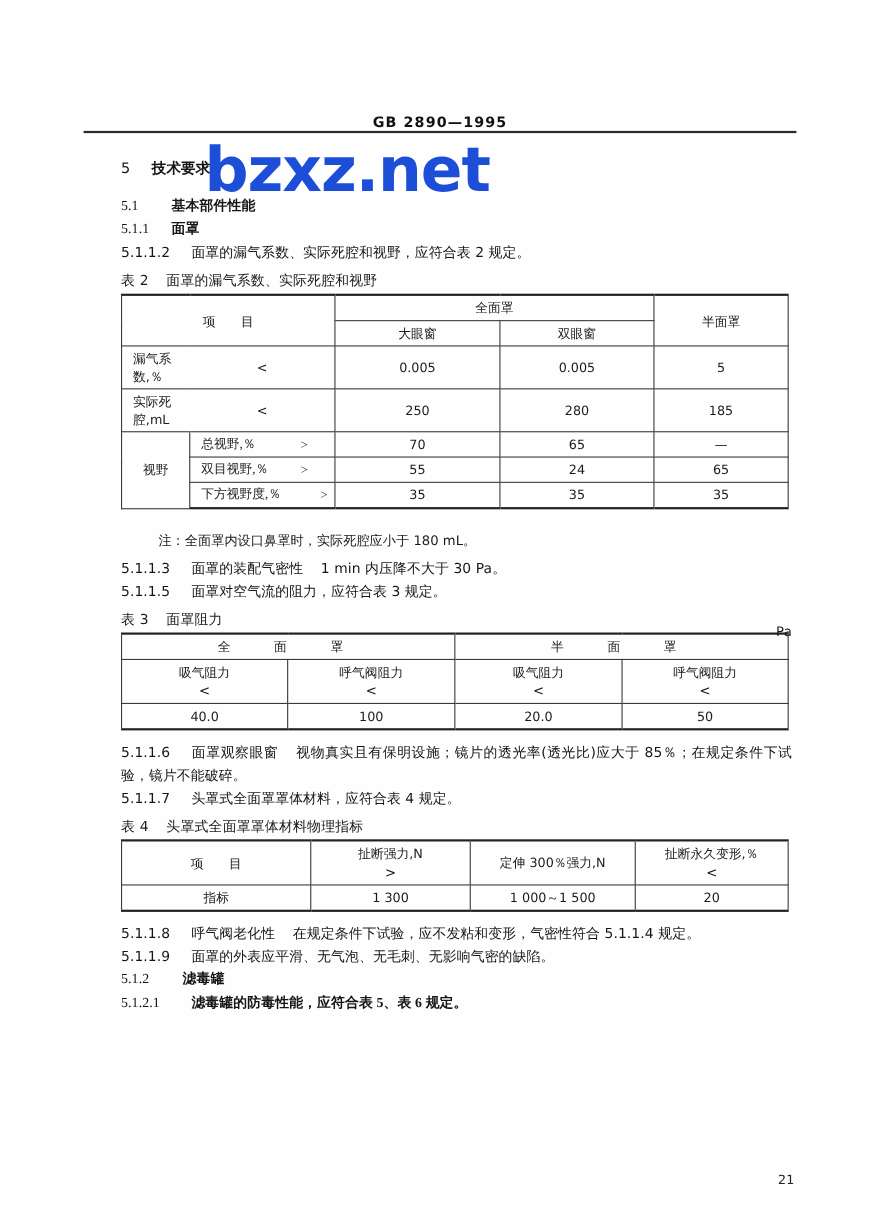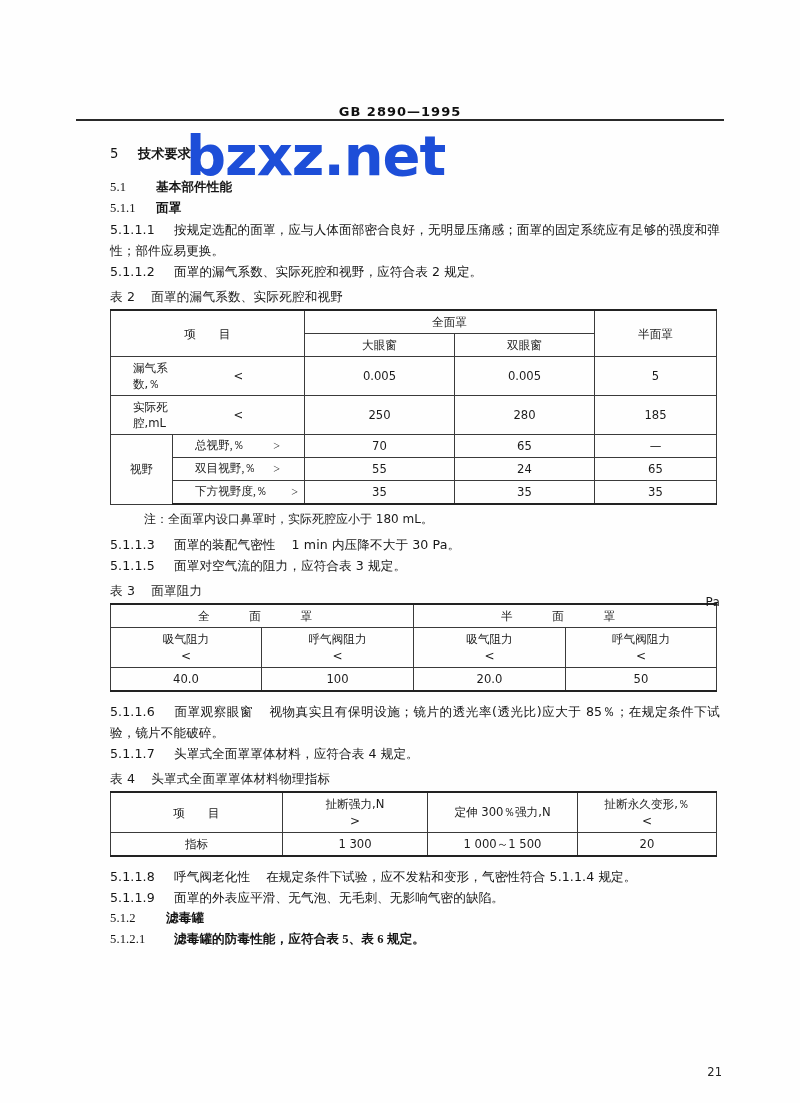--- a/index.html
+++ b/index.html
@@ -123,41 +123,41 @@
     text-align: center;
     vertical-align: middle;
     font-weight: normal;
     padding: 3px 2px;
     line-height: 16px;
   }
   table.doc .outer-top { border-top: 2px solid #222; }
   table.doc .outer-bot { border-bottom: 2px solid #222; margin-top: 44px; }
   table.doc .no-l { border-left: none; }
   table.doc .no-r { border-right: none; }
-  table.doc .lft { text-align: left; padding-left: 22px; }
+  table.doc .lft { text-align: left; padding-left: 10px; }
 
   .t2-item-row {
     position: relative;
     display: flex;
     align-items: center;
     justify-content: space-between;
     padding-right: 22px;
     font-family: Liberation Serif, serif;
   }
   .t2-item-row .lbl { white-space: nowrap; }
   .t2-item-row .op { font-size: 12px; }
 
   .sym-row { line-height: 15px; }
   .sym { display: block; font-size: 12px; margin-top: 1px; }
 
   .spaced { letter-spacing: 14px; }
 
   .note {
     font-size: 12px;
-    margin: 5px 0 6px 34px;
+    margin: 19px 0 6px 34px;
     line-height: 18px;
   }
 
   .after-tbl { margin-top: 9px; }
 
   
   .page-num {
     position: absolute;
     right: 78px;
     bottom: 24px;
@@ -185,23 +185,20 @@
     </p>
 
     <p class="clause h-sub">
       <span class="num">5.1</span><span>基本部件性能</span>
     </p>
 
     <p class="clause h-sub">
       <span class="num">5.1.1</span><span>面罩</span>
     </p>
 
-    <p class="clause">
-      <span class="num wide">5.1.1.1</span><span class="gap"></span><span>按规定选配的面罩，应与人体面部密合良好，无明显压痛感；面罩的固定系统应有足够的强度和弹性；部件应易更换。</span>
-    </p>
 
     <p class="clause">
       <span class="num wide">5.1.1.2</span><span class="gap"></span><span>面罩的漏气系数、实际死腔和视野，应符合表 2 规定。</span>
     </p>
 
     <div class="tbl-caption">
       <span>表 2</span><span class="gap-lg"></span><span>面罩的漏气系数、实际死腔和视野</span>
     </div>
 
     <table class="doc">

